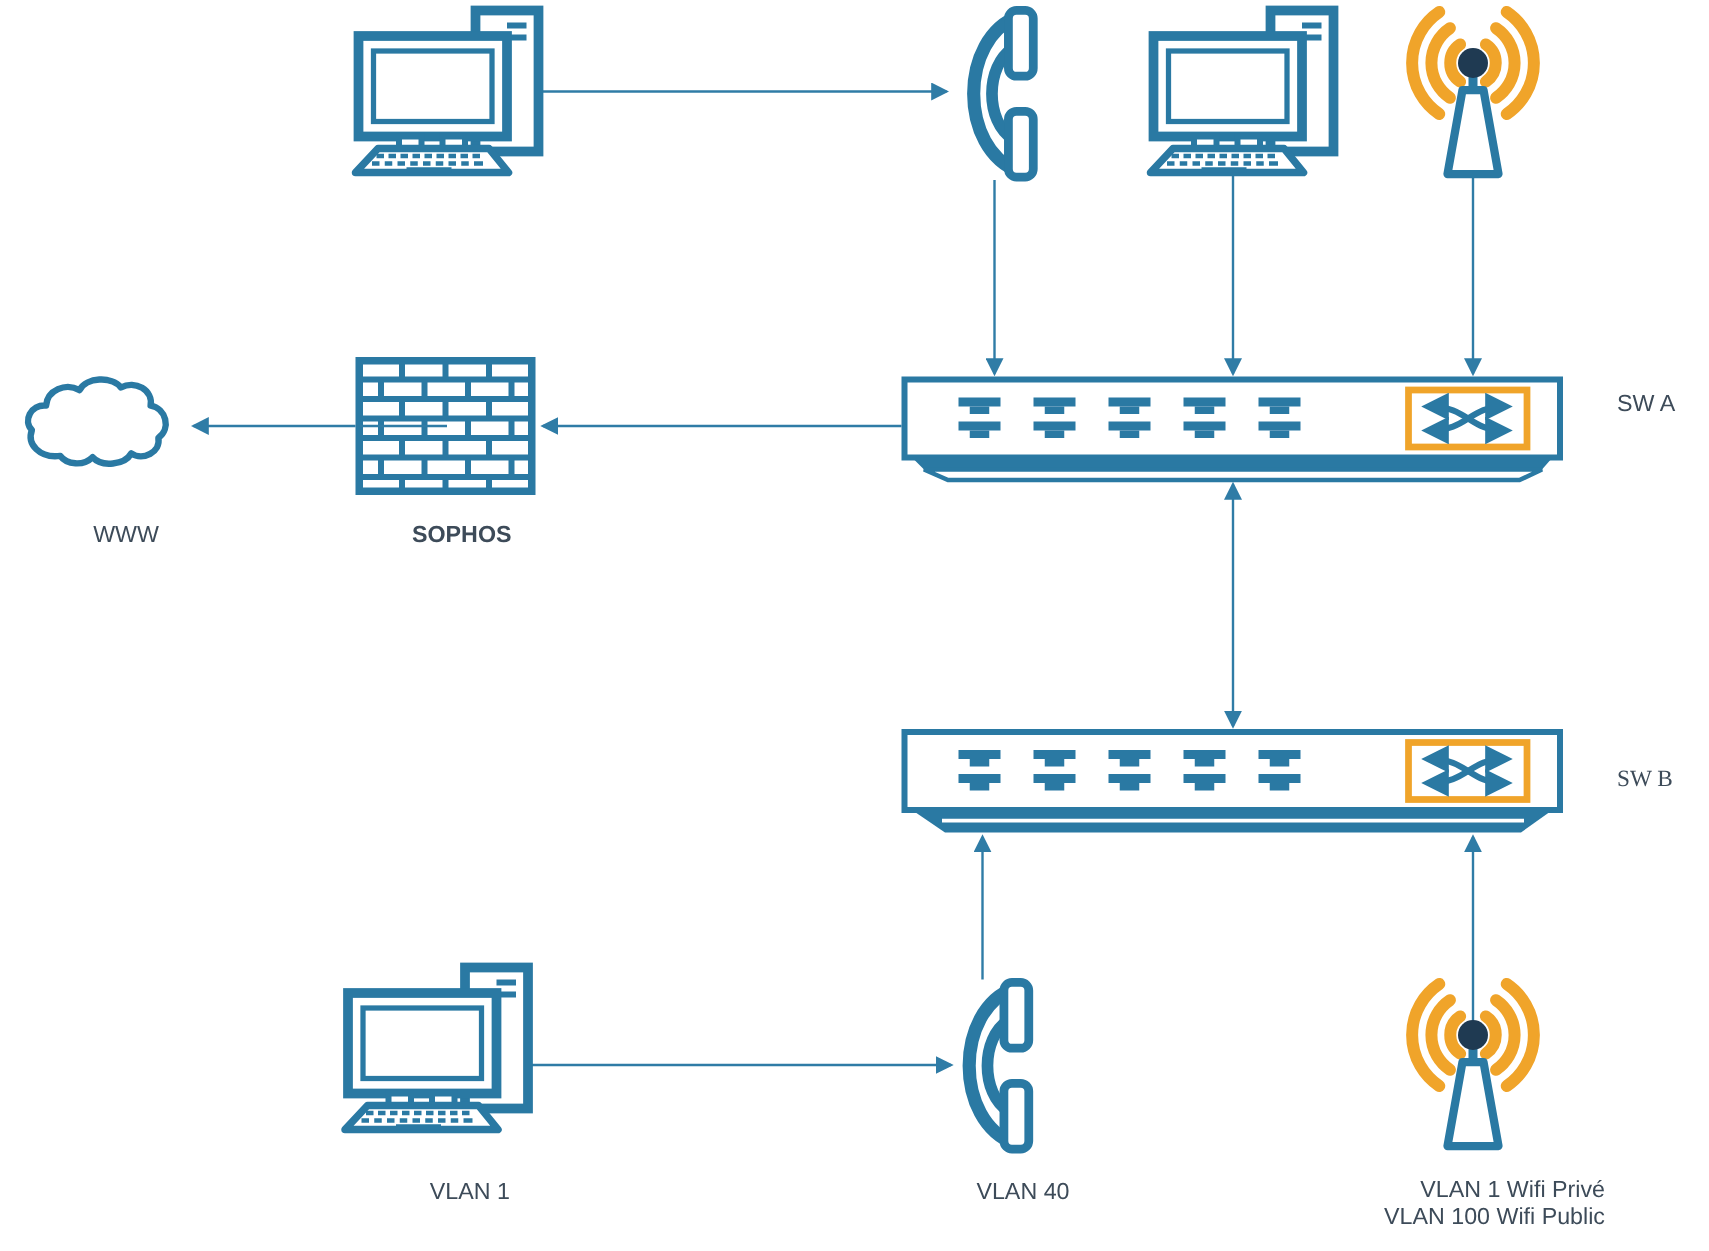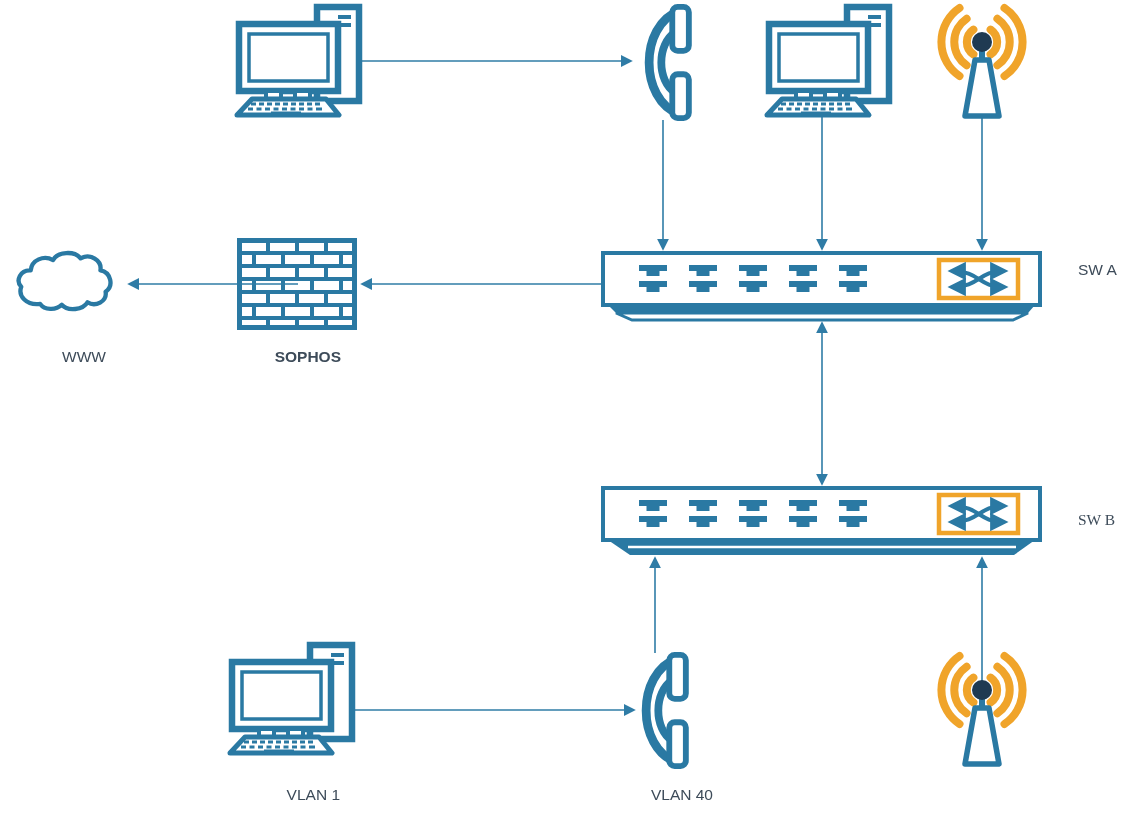--- a/index.html
+++ b/index.html
@@ -191,14 +191,18 @@
   <use href="#sym-phone" x="629" y="652" width="63" height="117"></use>
   <use href="#sym-wifi" x="929" y="650" width="106" height="118"></use>
 </svg>
 
 <div class="lbl" style="left:18px;top:348px;width:88px;">WWW</div>
 <div class="lbl" style="left:233px;top:348px;width:108px;font-weight:bold;">SOPHOS</div>
 <div class="lbl left" style="left:1078px;top:261px;">SW A</div>
 <div class="lbl left" style="left:1078px;top:511px;font-family:Liberation Serif, serif;">SW B</div>
 <div class="lbl" style="left:230px;top:760px;width:110px;margin-top:26px;">VLAN 1</div>
 <div class="lbl" style="left:613px;top:786px;width:100px;">VLAN 40</div>
-
+<div class="lbl" style="left:895px;top:785px;width:175px;">
+  <div>VLAN 1 Wifi Privé</div>
+  <div>VLAN 100 Wifi Public</div>
 </div>
 
+</div>
+
 </body></html>

